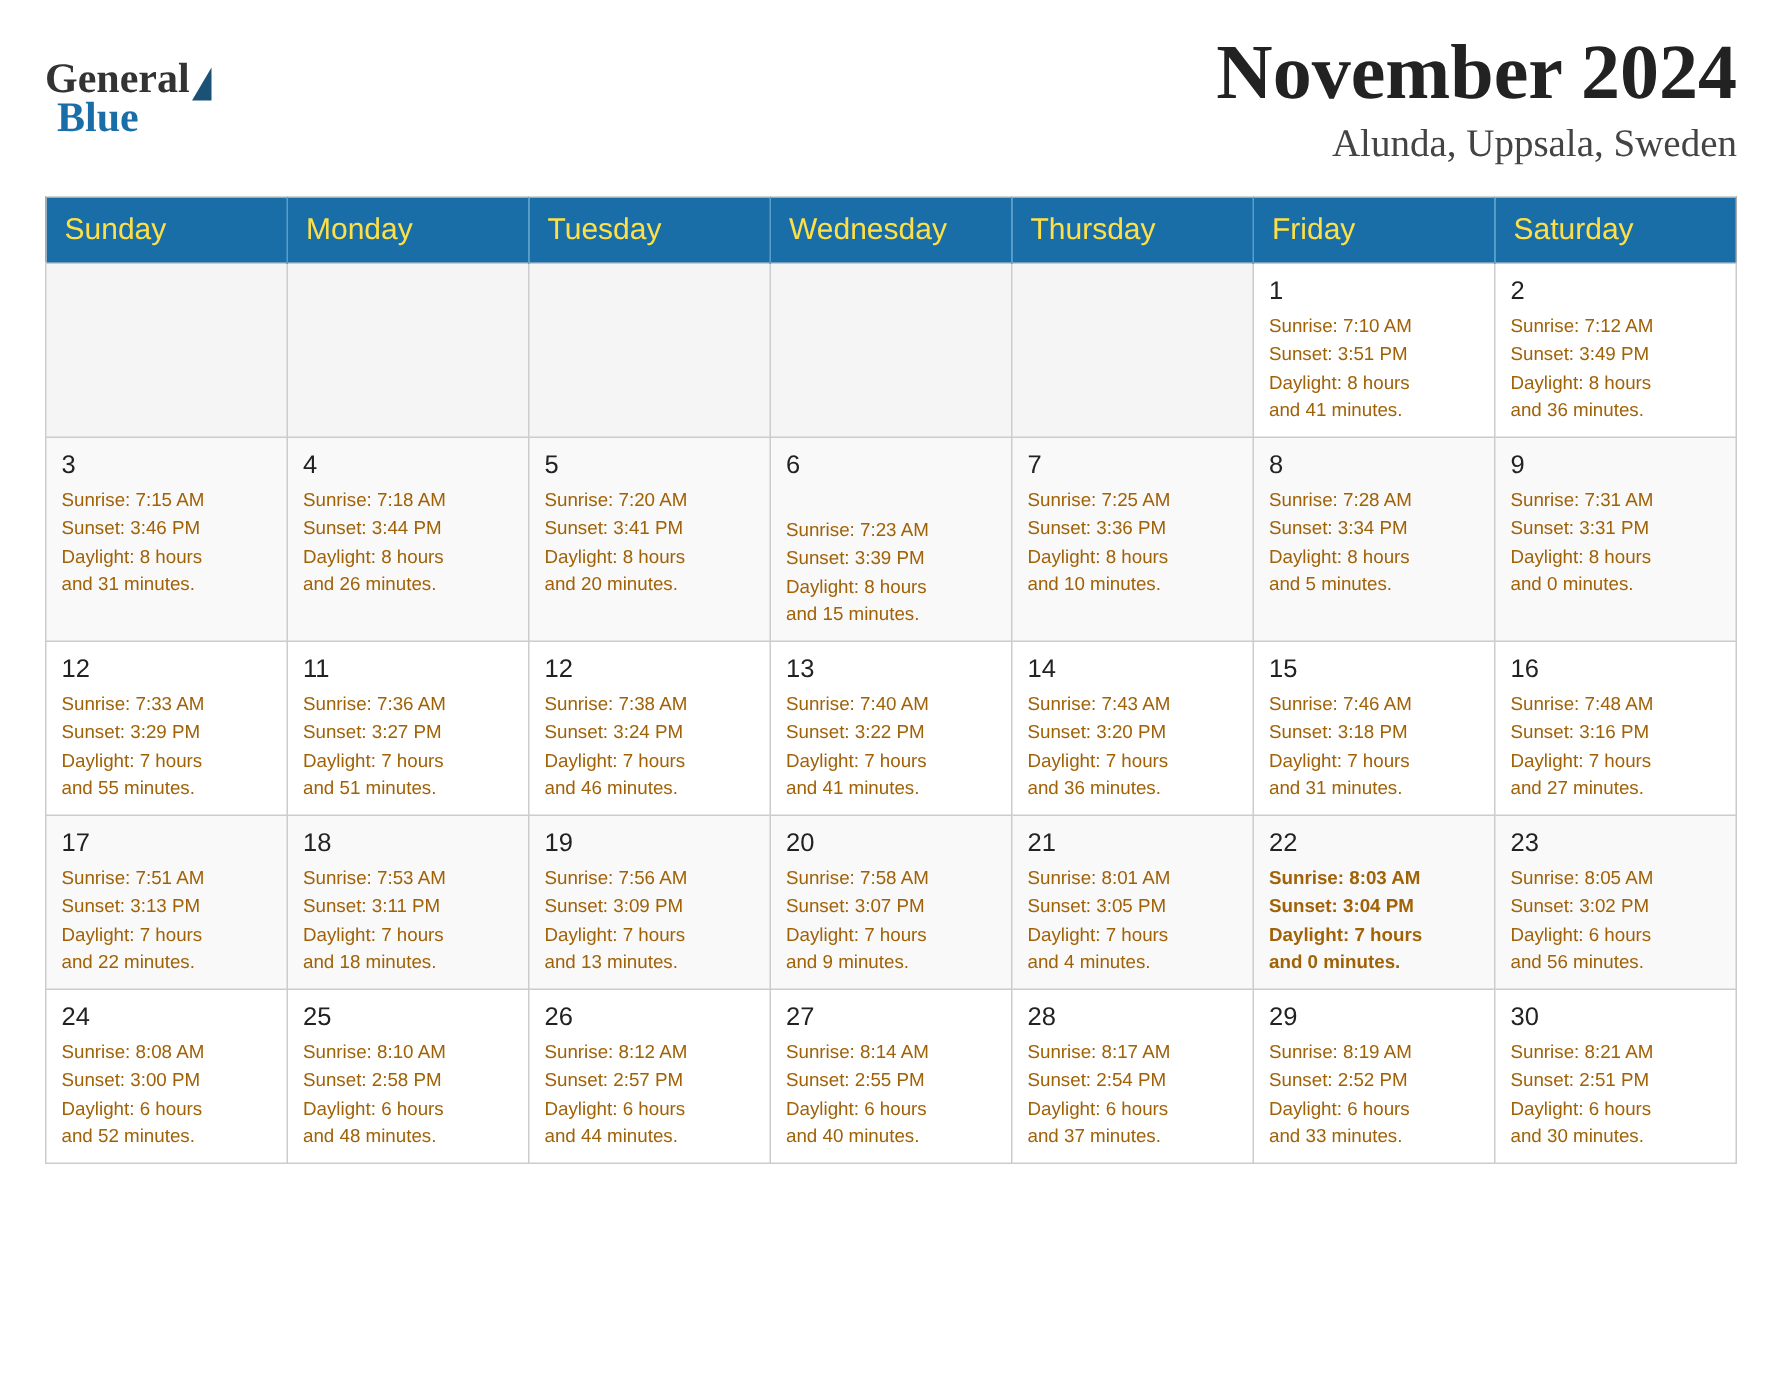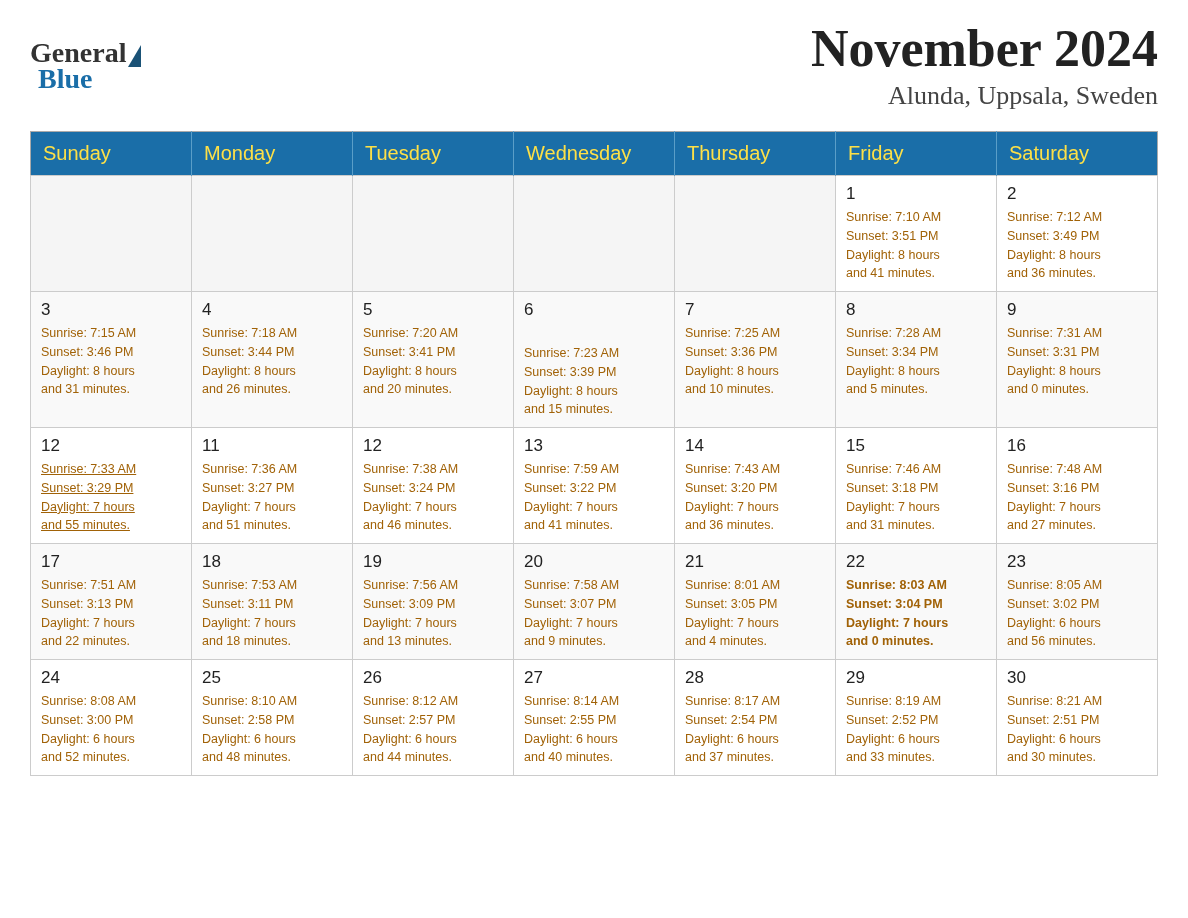--- a/index.html
+++ b/index.html
@@ -194,42 +194,42 @@
           <span class="day-number">9</span>
           <div class="day-info" style="white-space: pre-line;">Sunrise: 7:31 AM
 Sunset: 3:31 PM
 Daylight: 8 hours
 and 0 minutes.</div>
         </td>
       </tr>
       <tr>
         <td>
           <span class="day-number">12</span>
-          <div class="day-info" style="white-space: pre-line; text-decoration: underline;">Sunrise: 7:33 AM
+          <div class="day-info" style="white-space: pre-line;">Sunrise: 7:33 AM
 Sunset: 3:29 PM
 Daylight: 7 hours
 and 55 minutes.</div>
         </td>
         <td>
           <span class="day-number">11</span>
           <div class="day-info" style="white-space: pre-line;">Sunrise: 7:36 AM
 Sunset: 3:27 PM
 Daylight: 7 hours
 and 51 minutes.</div>
         </td>
         <td>
           <span class="day-number">12</span>
           <div class="day-info" style="white-space: pre-line;">Sunrise: 7:38 AM
 Sunset: 3:24 PM
 Daylight: 7 hours
 and 46 minutes.</div>
         </td>
         <td>
           <span class="day-number">13</span>
-          <div class="day-info" style="white-space: pre-line;">Sunrise: 7:59 AM
+          <div class="day-info" style="white-space: pre-line;">Sunrise: 7:40 AM
 Sunset: 3:22 PM
 Daylight: 7 hours
 and 41 minutes.</div>
         </td>
         <td>
           <span class="day-number">14</span>
           <div class="day-info" style="white-space: pre-line;">Sunrise: 7:43 AM
 Sunset: 3:20 PM
 Daylight: 7 hours
 and 36 minutes.</div>

